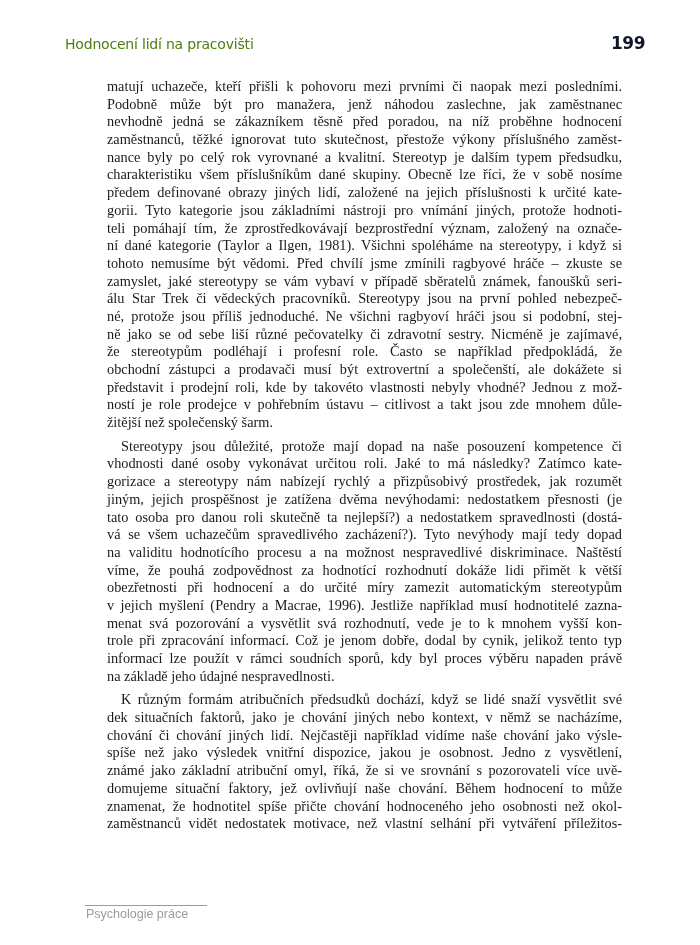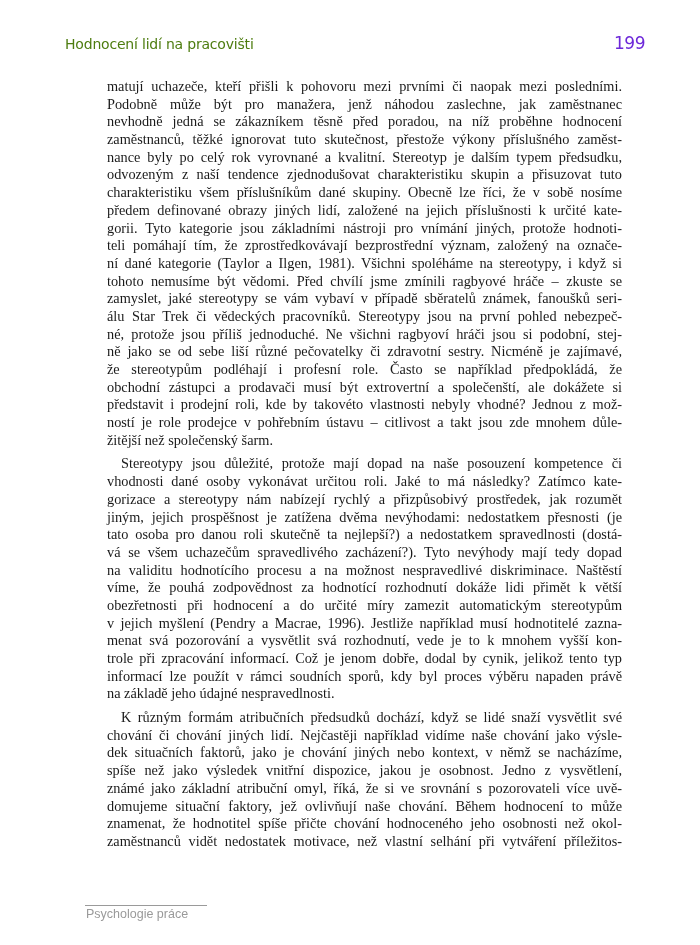--- a/index.html
+++ b/index.html
@@ -4,21 +4,21 @@
 <style>
   html, body { margin: 0; padding: 0; background: #ffffff; }
   body { width: 700px; height: 945px; position: relative; overflow: hidden; }
   .running-head {
     position: absolute; left: 65px; top: 36px;
     font-family: "DejaVu Sans", sans-serif; font-size: 14px; color: #4d7c0f;
     letter-spacing: -0.2px;
   }
   .page-number {
     position: absolute; right: 55px; top: 33px;
-    font-family: "DejaVu Sans", sans-serif; font-weight: normal; font-size: 17px; color: #6d28d9;
+    font-family: "DejaVu Sans", sans-serif; font-weight: bold; font-size: 17px; color: #0f172a;
     letter-spacing: -0.5px;
     text-align: center;
   }
   .body-text {
     position: absolute; left: 107px; top: 78px; width: 515px;
     font-family: "Liberation Serif", serif; font-size: 14.3px; color: #1a1a1a;
   }
   .para { margin: 0; font-family: Liberation Serif, serif; }
   .para + .para { margin-top: 6px; }
   .line {
@@ -42,21 +42,20 @@
 <div class="running-head">Hodnocení lidí na pracovišti</div>
 <div class="page-number">199</div>
 
 <div class="body-text">
   <p class="para">
       <span class="line">matují uchazeče, kteří přišli k pohovoru mezi prvními či naopak mezi posledními.</span>
       <span class="line">Podobně může být pro manažera, jenž náhodou zaslechne, jak zaměstnanec</span>
       <span class="line">nevhodně jedná se zákazníkem těsně před poradou, na níž proběhne hodnocení</span>
       <span class="line">zaměstnanců, těžké ignorovat tuto skutečnost, přestože výkony příslušného zaměst-</span>
       <span class="line">nance byly po celý rok vyrovnané a kvalitní. Stereotyp je dalším typem předsudku,</span>
-      <span class="line">odvozeným z naší tendence zjednodušovat charakteristiku skupin a přisuzovat tuto</span>
       <span class="line">charakteristiku všem příslušníkům dané skupiny. Obecně lze říci, že v sobě nosíme</span>
       <span class="line">předem definované obrazy jiných lidí, založené na jejich příslušnosti k určité kate-</span>
       <span class="line">gorii. Tyto kategorie jsou základními nástroji pro vnímání jiných, protože hodnoti-</span>
       <span class="line">teli pomáhají tím, že zprostředkovávají bezprostřední význam, založený na označe-</span>
       <span class="line">ní dané kategorie (Taylor a Ilgen, 1981). Všichni spoléháme na stereotypy, i když si</span>
       <span class="line">tohoto nemusíme být vědomi. Před chvílí jsme zmínili ragbyové hráče – zkuste se</span>
       <span class="line">zamyslet, jaké stereotypy se vám vybaví v případě sběratelů známek, fanoušků seri-</span>
       <span class="line">álu Star Trek či vědeckých pracovníků. Stereotypy jsou na první pohled nebezpeč-</span>
       <span class="line">né, protože jsou příliš jednoduché. Ne všichni ragbyoví hráči jsou si podobní, stej-</span>
       <span class="line">ně jako se od sebe liší různé pečovatelky či zdravotní sestry. Nicméně je zajímavé,</span>
@@ -77,22 +76,22 @@
       <span class="line">víme, že pouhá zodpovědnost za hodnotící rozhodnutí dokáže lidi přimět k větší</span>
       <span class="line">obezřetnosti při hodnocení a do určité míry zamezit automatickým stereotypům</span>
       <span class="line">v jejich myšlení (Pendry a Macrae, 1996). Jestliže například musí hodnotitelé zazna-</span>
       <span class="line">menat svá pozorování a vysvětlit svá rozhodnutí, vede je to k mnohem vyšší kon-</span>
       <span class="line">trole při zpracování informací. Což je jenom dobře, dodal by cynik, jelikož tento typ</span>
       <span class="line">informací lze použít v rámci soudních sporů, kdy byl proces výběru napaden právě</span>
       <span class="line last">na základě jeho údajné nespravedlnosti.</span>
     </p>
   <p class="para">
       <span class="line indent">K různým formám atribučních předsudků dochází, když se lidé snaží vysvětlit své</span>
+      <span class="line">dek situačních faktorů, jako je chování jiných nebo kontext, v němž se nacházíme,</span>
       <span class="line">chování či chování jiných lidí. Nejčastěji například vidíme naše chování jako výsle-</span>
-      <span class="line">dek situačních faktorů, jako je chování jiných nebo kontext, v němž se nacházíme,</span>
       <span class="line">spíše než jako výsledek vnitřní dispozice, jakou je osobnost. Jedno z vysvětlení,</span>
       <span class="line">známé jako základní atribuční omyl, říká, že si ve srovnání s pozorovateli více uvě-</span>
       <span class="line">domujeme situační faktory, jež ovlivňují naše chování. Během hodnocení to může</span>
       <span class="line">znamenat, že hodnotitel spíše přičte chování hodnoceného jeho osobnosti než okol-</span>
       <span class="line">zaměstnanců vidět nedostatek motivace, než vlastní selhání při vytváření příležitos-</span>
     </p>
 </div>
 
 <div class="footer-rule"></div>
 <div class="footer-title">Psychologie práce</div>

